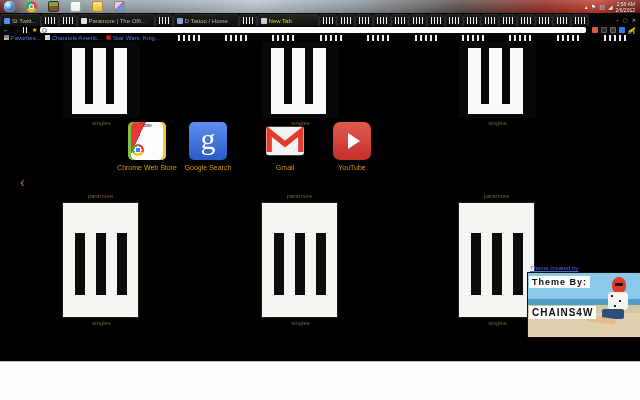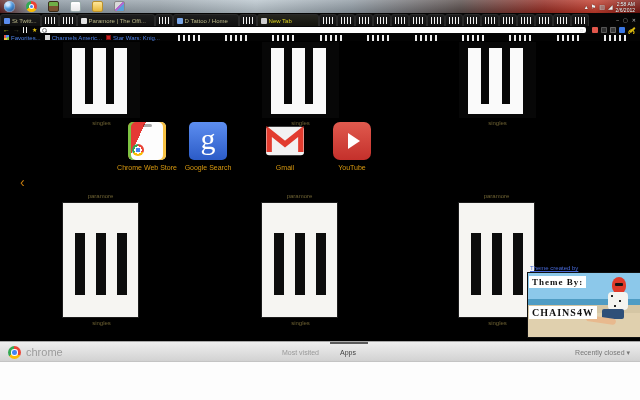--- a/index.html
+++ b/index.html
@@ -106,21 +106,21 @@
   .icon-yt{border-radius:7px;background:linear-gradient(#e05a4e,#c4302b);display:flex;align-items:center;justify-content:center;}
   .icon-yt .play{width:0;height:0;border-left:12px solid #fff;border-top:8px solid transparent;border-bottom:8px solid transparent;margin-left:3px;}
 
   .prev-arrow{position:absolute;left:20px;top:134px;color:#c87d0e;font-size:14px;line-height:14px;}
 
   
   .badge-link{position:absolute;left:530px;top:224px;font-size:6px;color:#4768d7;text-decoration:underline;}
   .badge-photo{position:absolute;left:528px;top:232px;width:112px;height:64px;overflow:hidden;
      background:linear-gradient(#8cc8ea 0 40%,#4f9cc4 40% 50%,#d5c6a4 50% 62%,#e0d0ae 62% 100%);
      box-shadow:0 0 0 1px #111;}
-  .strip{position:absolute;background:#fff;color:#111;font-family:Liberation Serif, serif;white-space:nowrap;}
+  .strip{position:absolute;background:#fff;color:#111;font-family:Liberation Sans, sans-serif;white-space:nowrap;}
   .s1{left:1px;top:3px;padding:1px 3px;font-size:9px;font-weight:bold;letter-spacing:1px;}
   .s2{left:1px;top:33px;padding:1px 3px;font-size:10px;font-weight:bold;letter-spacing:1px;}
   .girl-hair{position:absolute;left:84px;top:4px;width:14px;height:16px;border-radius:50% 50% 40% 40%;background:#e03a2a;}
   .girl-glasses{position:absolute;left:87px;top:10px;width:8px;height:3px;background:#151515;border-radius:1px;}
   .girl-top{position:absolute;left:80px;top:19px;width:20px;height:18px;border-radius:4px;background:
      radial-gradient(circle at 4px 4px,#222 1px,transparent 1.4px),
      radial-gradient(circle at 12px 9px,#222 1px,transparent 1.4px),
      radial-gradient(circle at 7px 14px,#222 1px,transparent 1.4px),#f4f4f0;}
   .girl-shorts{position:absolute;left:74px;top:36px;width:22px;height:10px;background:#2e4f78;border-radius:2px;}
   .girl-legs{position:absolute;left:58px;top:44px;width:30px;height:6px;background:#e8b98e;border-radius:3px;transform:rotate(8deg);}
@@ -371,26 +371,15 @@
       <div class="girl-hair"></div>
       <div class="girl-glasses"></div>
       <div class="girl-top"></div>
       <div class="girl-shorts"></div>
       <div class="girl-legs"></div>
       <div class="strip s1">Theme By:</div>
       <div class="strip s2">CHAINS4W</div>
     </div>
   </div>
 
-  <div class="footer">
-    <div class="f-logo chrome-ball"></div>
-    <div class="f-brand">chrome</div>
-    <div class="f-indicator"></div>
-    <div class="f-mostvisited">Most visited</div>
-    <div class="f-apps">Apps</div>
-    <div class="f-recent">
-      <span>Recently closed</span>
-      <span>▾</span>
-    </div>
-  </div>
 
   <div class="bottomwhite"></div>
 </div>
 
 </body></html>

